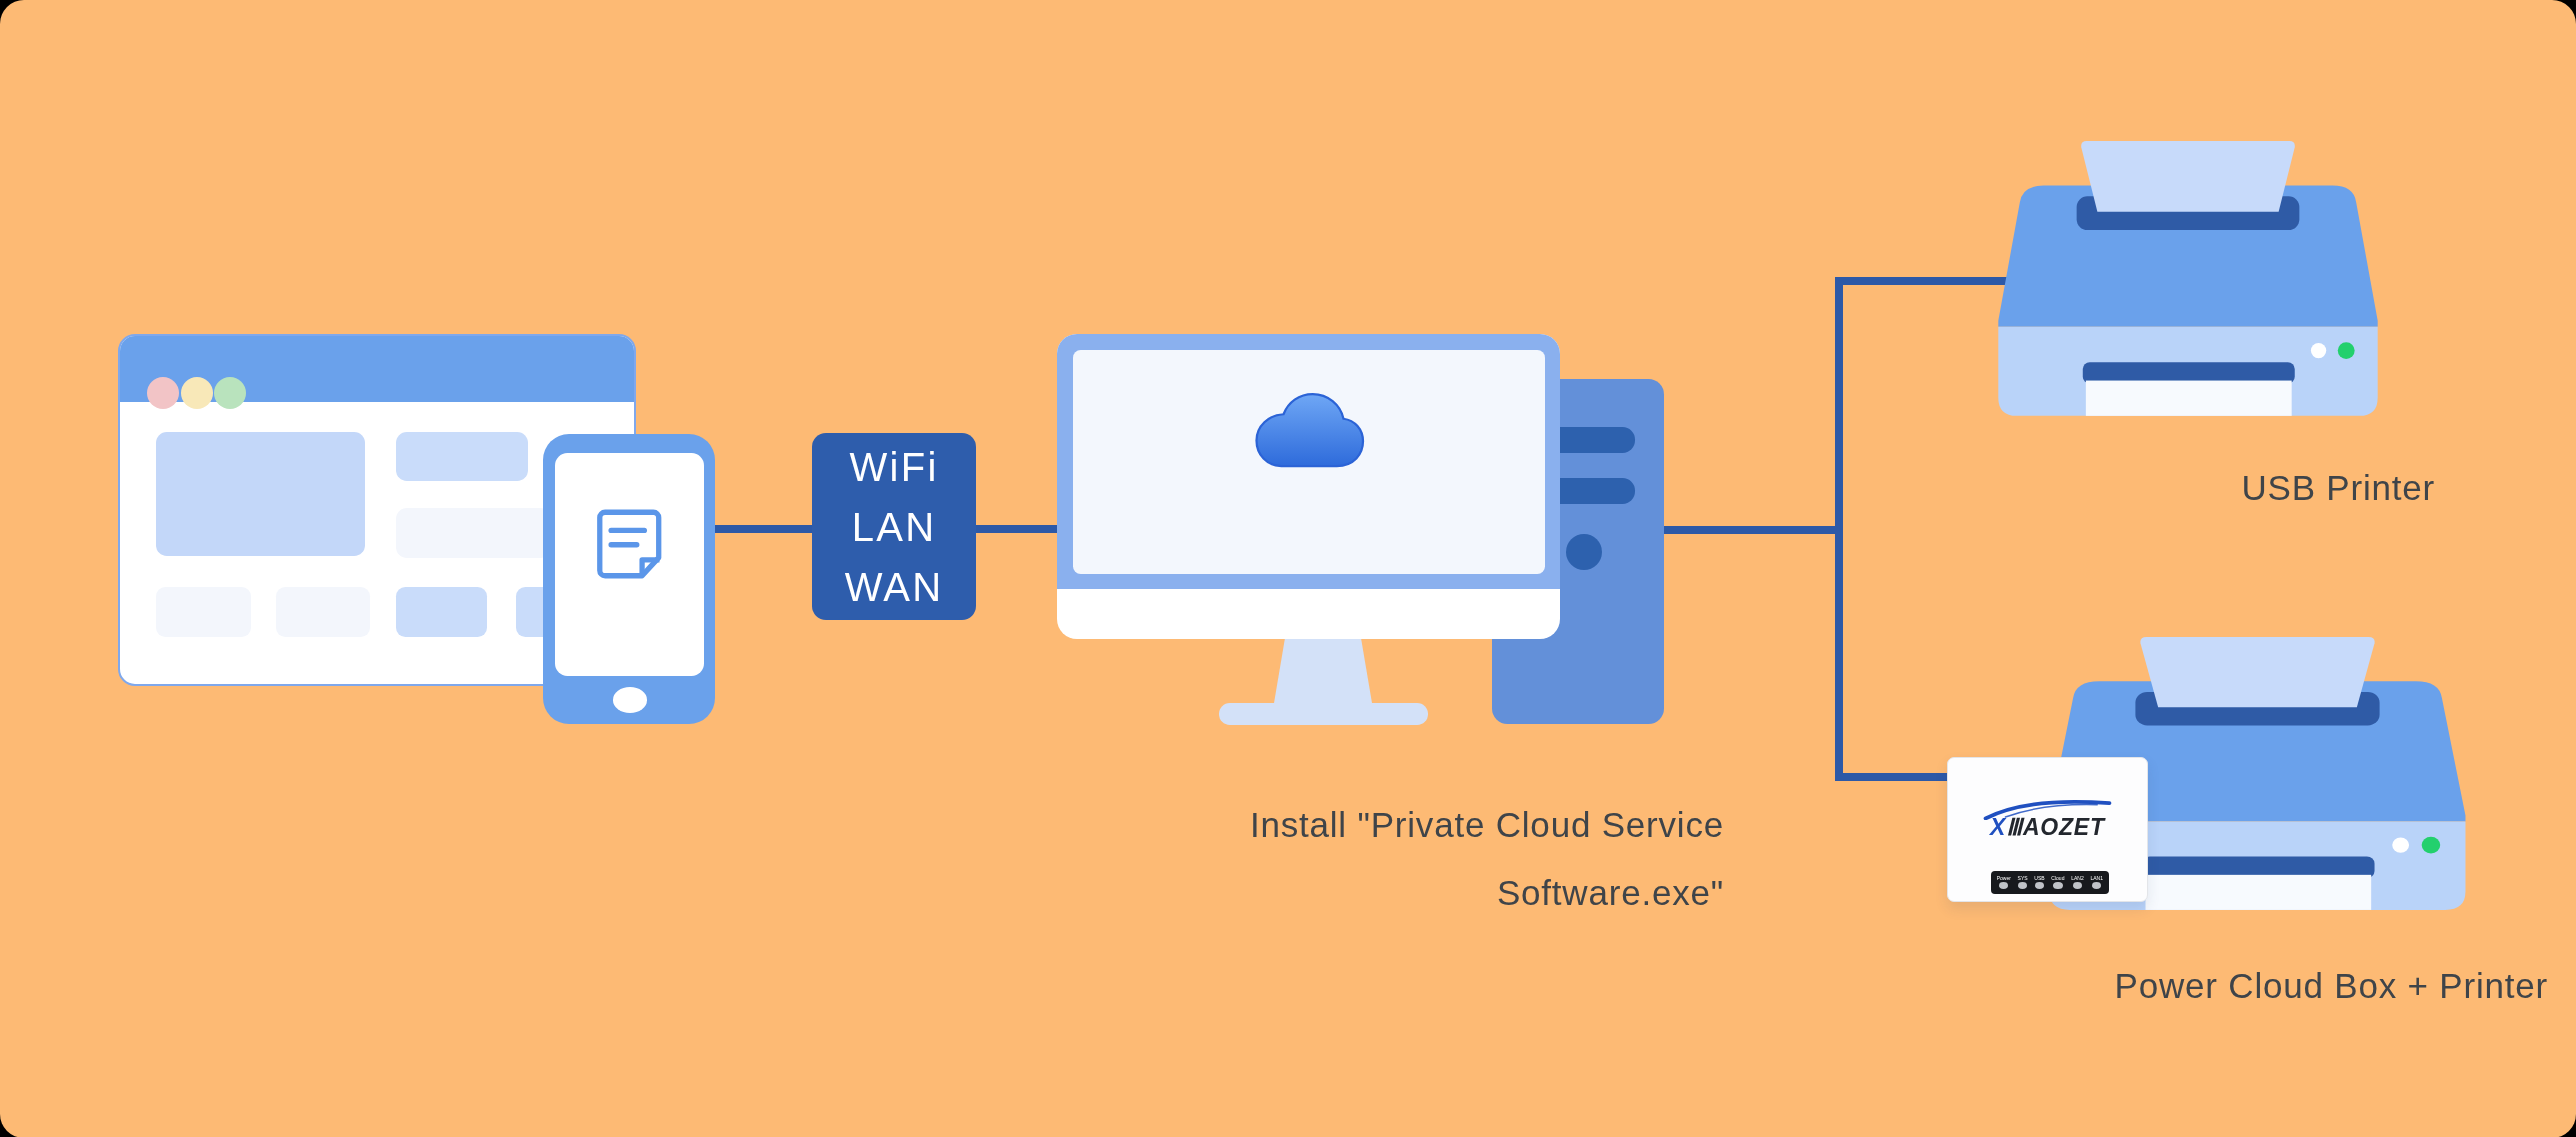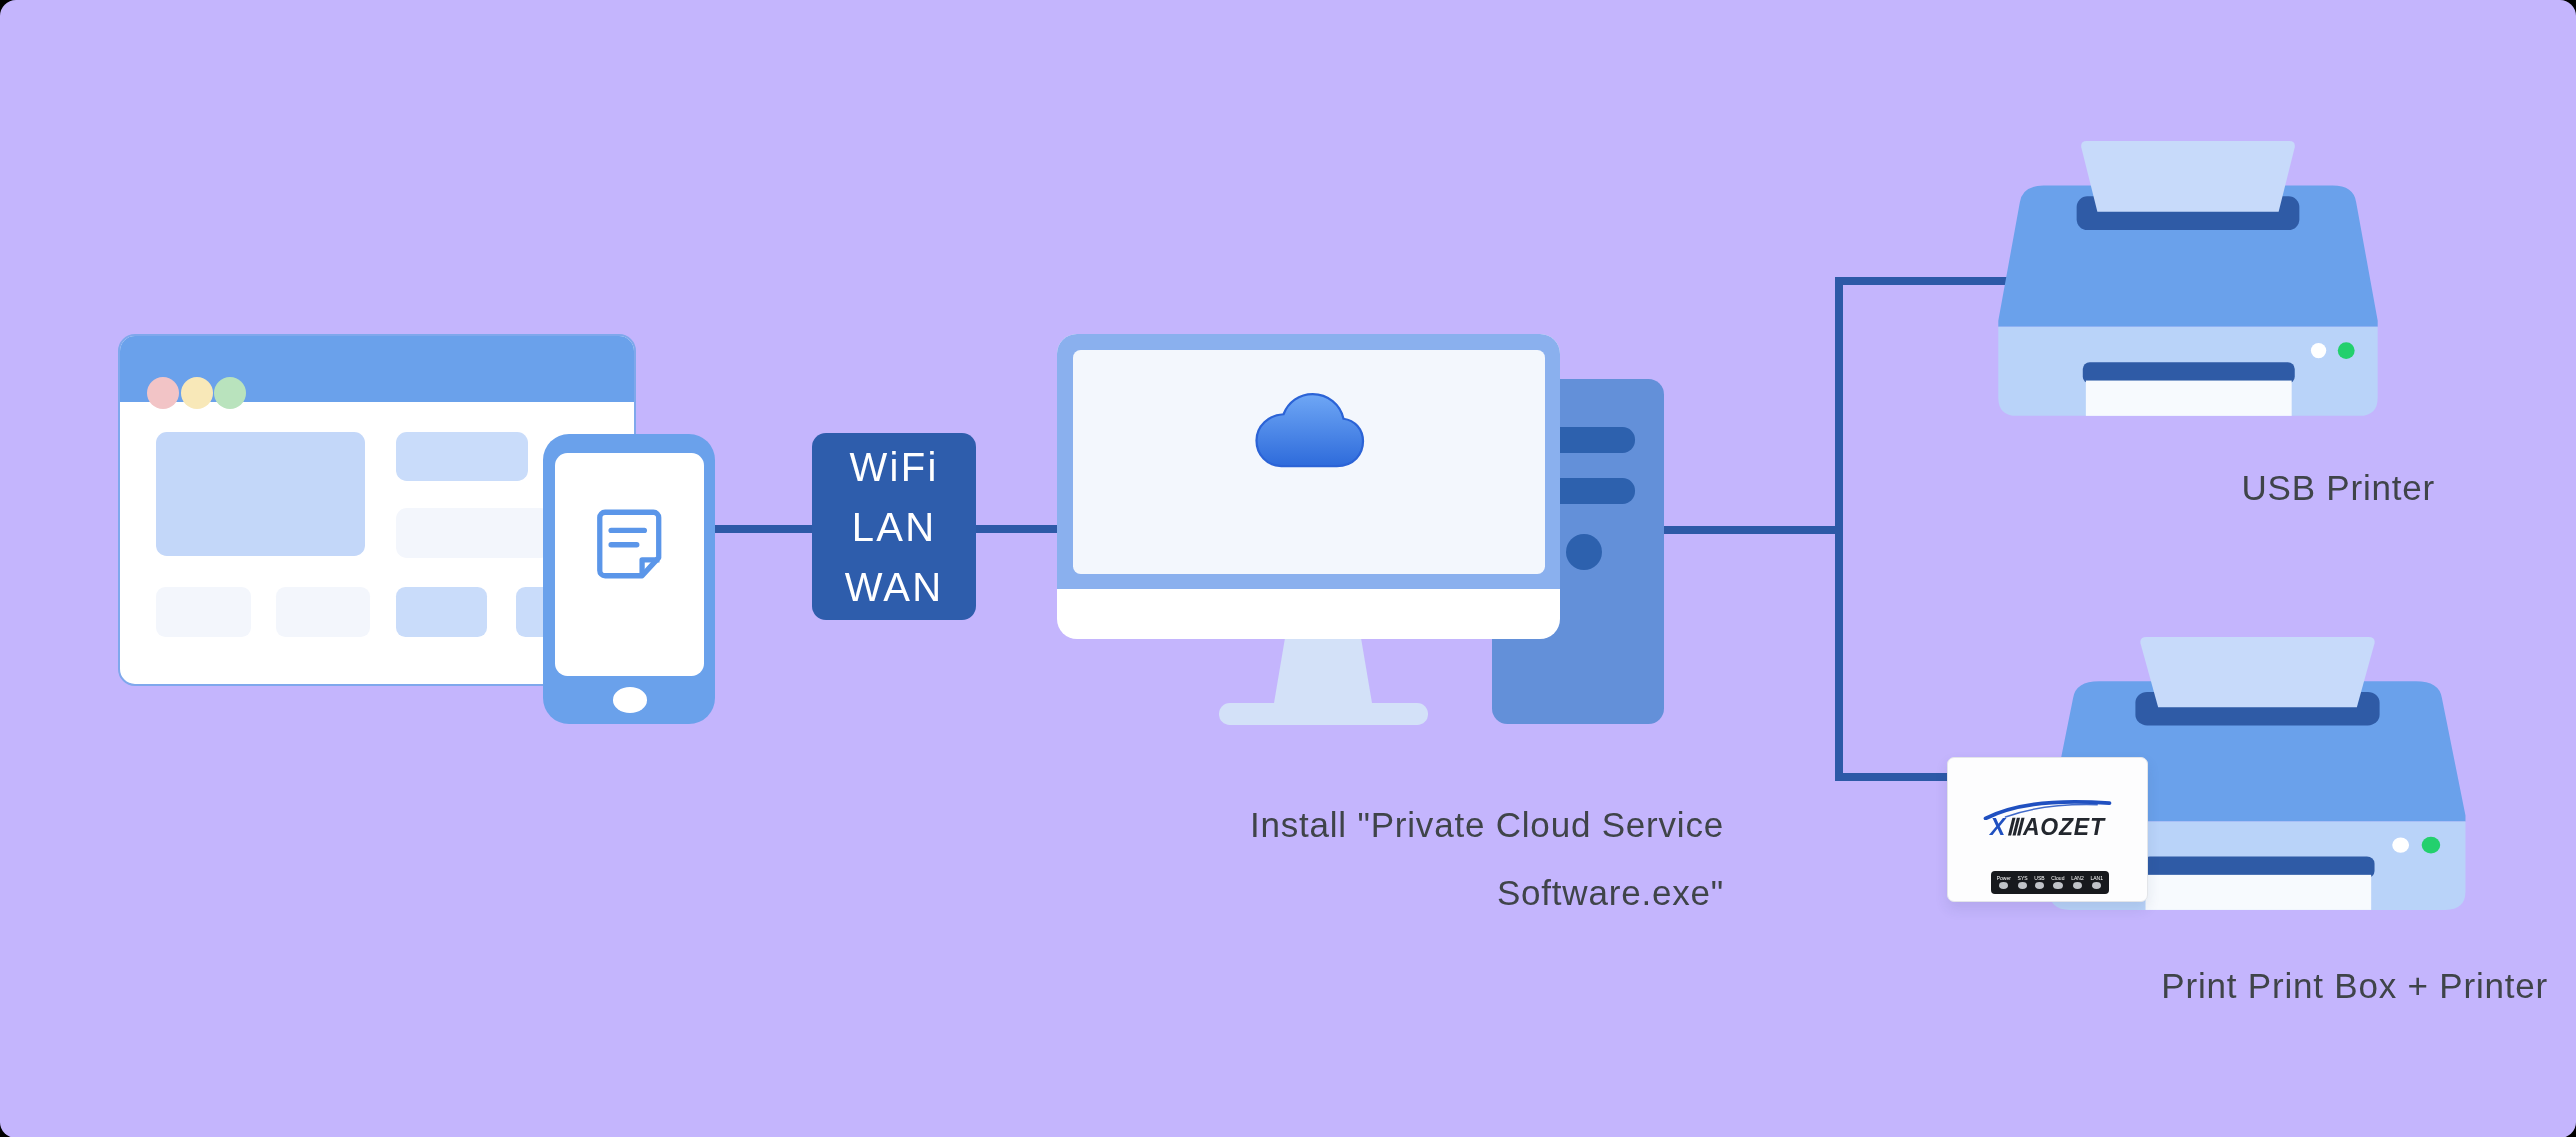--- a/index.html
+++ b/index.html
@@ -1,17 +1,17 @@
 <!DOCTYPE html>
 <html style="font-size:12.4px"><head>
 <meta charset="utf-8">
 <style>
   html,body{margin:0;padding:0;background:#000;}
   body{width:2576px;height:1138px;position:relative;font-family:"Liberation Sans",sans-serif;}
-  .stage{position:absolute;inset:0;background:#c4b5fd;border-radius:16px;overflow:hidden;}
+  .stage{position:absolute;inset:0;background:#fdba74;border-radius:24px;overflow:hidden;}
   .abs{position:absolute;}
 
   
   .line{position:absolute;background:#2d59a7;z-index:1;}
 
   
   .browser{left:118px;top:334px;width:514px;height:348px;background:#fff;border:2.3px solid #7fa8ec;border-radius:17px;overflow:hidden;z-index:2;}
   .browser-bar{position:absolute;left:-2.3px;top:-2.3px;width:519px;height:68px;background:#6aa1eb;border-radius:17px 17px 0 0;}
   .dot{position:absolute;top:43px;width:32px;height:32px;border-radius:50%;}
   .blk{position:absolute;border-radius:10.8px;}
@@ -188,16 +188,16 @@
   </div>
 
 
   <div class="caption" style="left:1028px;top:791px;width:696px;">
     <div class="cl">Install "Private Cloud Service</div>
     <div class="cl">Software.exe"</div>
   </div>
 
   <div class="caption" style="left:1971px;top:468px;width:464px;">USB Printer</div>
 
-  <div class="caption" style="left:1852px;top:966px;width:696px;">Print Print Box + Printer</div>
+  <div class="caption" style="left:1852px;top:966px;width:696px;">Power Cloud Box + Printer</div>
 
 </div>
 
 
 </body></html>

